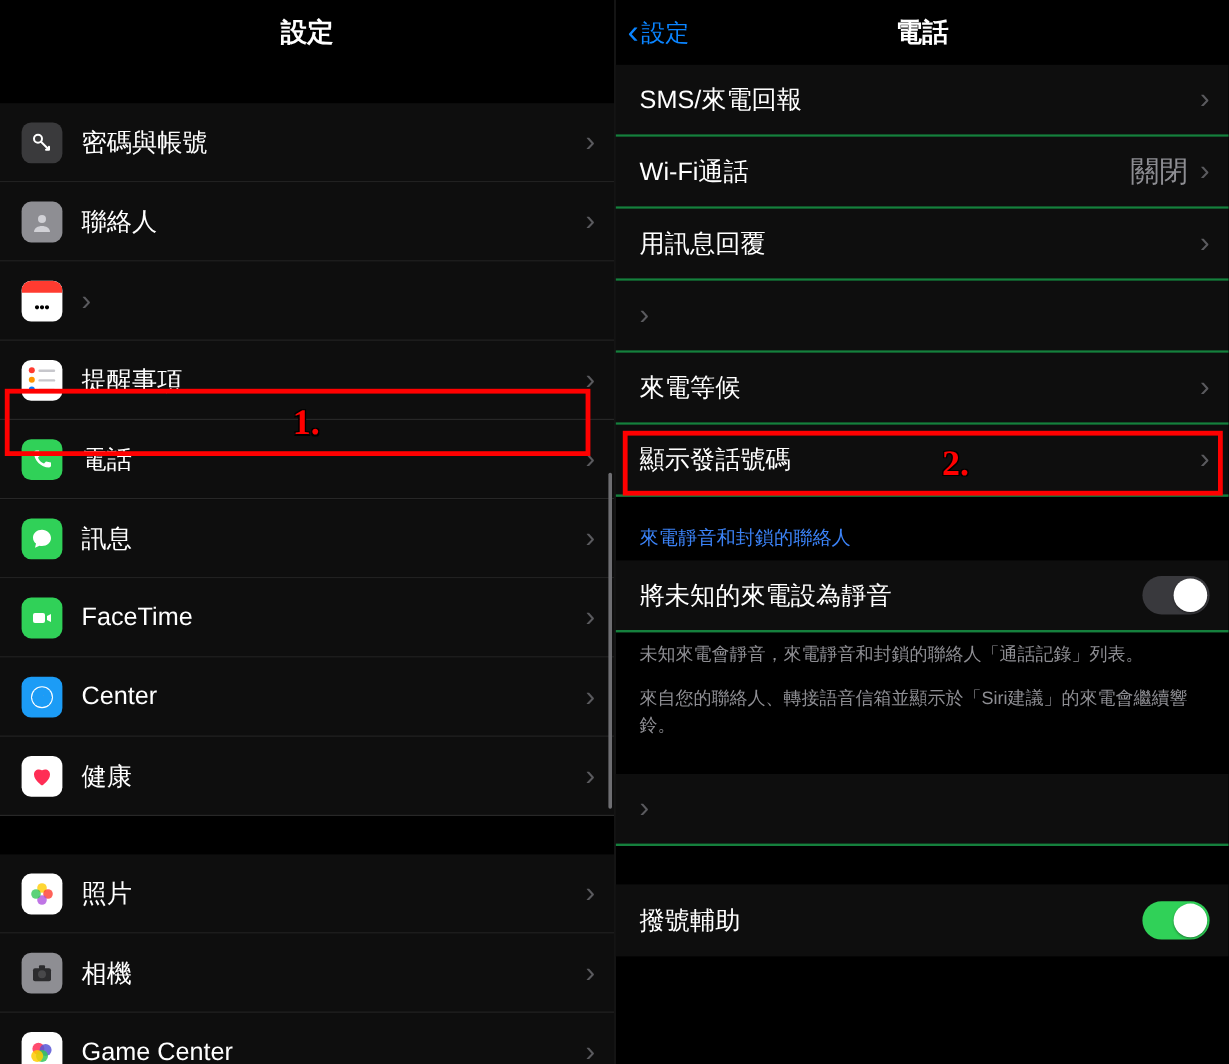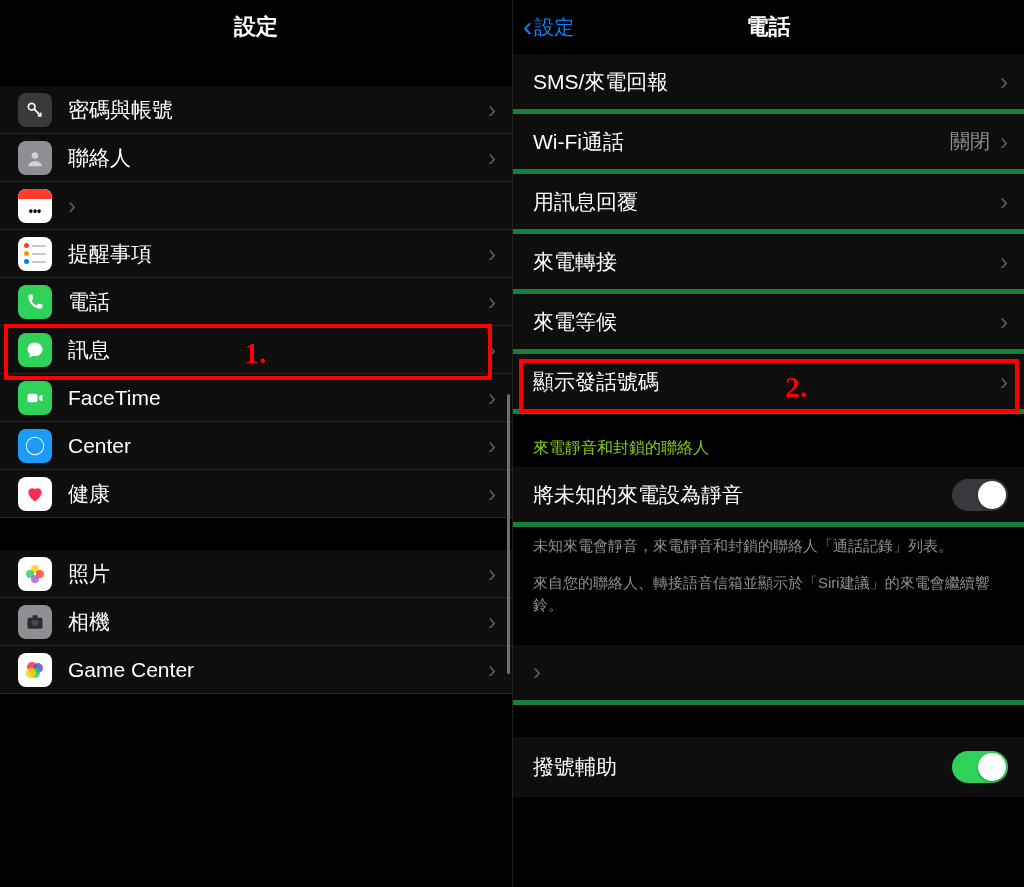--- a/index.html
+++ b/index.html
@@ -63,21 +63,21 @@
     right: 0;
     bottom: 0;
   }
 
   .section-gap { height: 32px; }
   .section-gap.small { height: 22px; }
 
   .row {
     display: flex;
     align-items: center;
-    height: 48px;
+    height: 66px;
     padding: 0 16px 0 18px;
     background: #0e0e0e;
     border-bottom: 1px solid #272727;
     cursor: pointer;
     position: relative;
   }
   .row:last-child { border-bottom: none; }
   .row .icon {
     width: 34px;
     height: 34px;
@@ -101,30 +101,30 @@
     line-height: 1;
   }
 
   
   .prow {
     display: flex;
     align-items: center;
     height: 60px;
     padding: 0 16px 0 20px;
     background: #0e0e0e;
-    border-bottom: 5px solid #15803d;
+    border-bottom: 2px solid #15803d;
     cursor: pointer;
     position: relative;
   }
   .prow .label { flex: 1; font-size: 21px; color: #fff; }
-  .prow .value { color: #8e8e93; font-size: 20px; margin-right: 10px; }
+  .prow .value { color: #8e8e93; font-size: 24px; margin-right: 10px; }
   .prow .chevron { color: #5a5a5e; font-size: 24px; line-height: 1; }
 
   .group-header {
-    color: #84cc16;
+    color: #3b82f6;
     font-size: 16px;
     padding: 24px 20px 8px 20px;
   }
   .group-footer {
     color: #8e8e93;
     font-size: 15px;
     line-height: 1.5;
     padding: 8px 20px 6px 20px;
   }
 
@@ -374,21 +374,20 @@
       <div class="prow">
         <div class="label">Wi-Fi通話</div>
         <div class="value">關閉</div>
         <div class="chevron">›</div>
       </div>
       <div class="prow">
         <div class="label">用訊息回覆</div>
         <div class="chevron">›</div>
       </div>
       <div class="prow">
-        <div class="label">來電轉接</div>
         <div class="chevron">›</div>
       </div>
       <div class="prow">
         <div class="label">來電等候</div>
         <div class="chevron">›</div>
       </div>
       <div class="prow">
         <div class="label">顯示發話號碼</div>
         <div class="chevron">›</div>
       </div>

